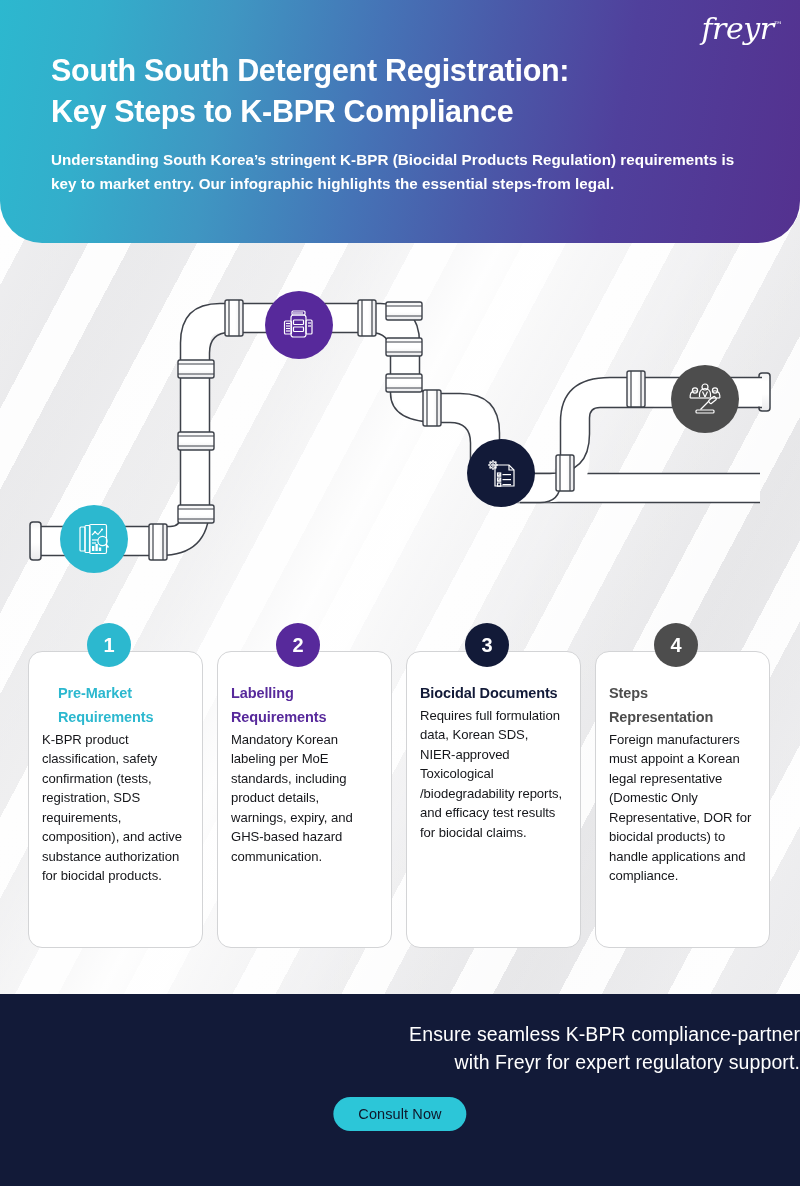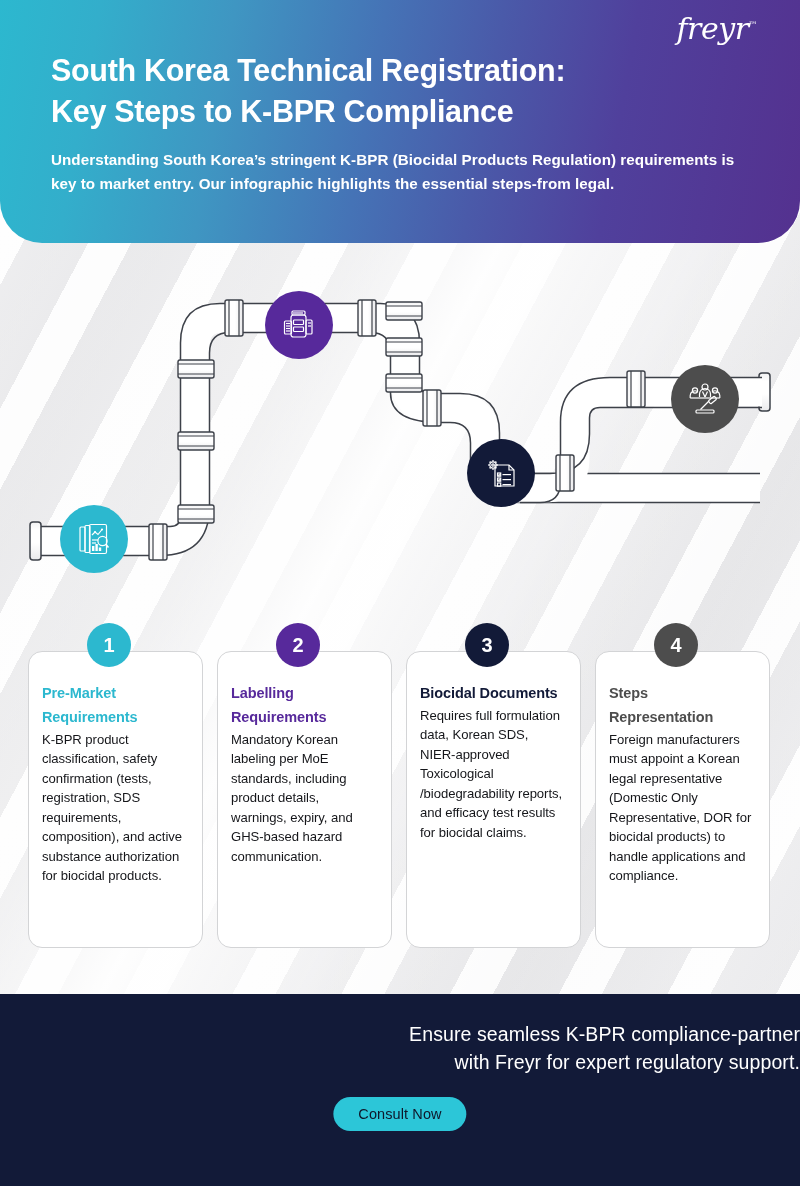--- a/index.html
+++ b/index.html
@@ -55,21 +55,21 @@
        #2cb8cf 0%, #33aecb 12%, #3f96c2 28%,
        #4573b6 46%, #4a5aa9 60%, #50409c 76%, #54318f 100%);
     border-bottom-left-radius: 42px;
     border-bottom-right-radius: 42px;
     z-index: 5;
   }
 
   .logo {
     position: absolute;
     top: 14px;
-    right: 43px;
+    right: 18px;
     color: #ffffff;
     font-family: "DejaVu Serif", serif;
     font-style: italic;
     font-size: 30px;
     font-weight: 400;
     letter-spacing: -0.5px;
     line-height: 1;
   }
   .logo .tm {
     font-size: 9px;
@@ -169,21 +169,21 @@
   .b3 { background: #121a38; }
   .b4 { background: #4d4d4d; }
 
   .card-title {
     font-size: 14.5px;
     font-weight: 700;
     line-height: 1.65;
     letter-spacing: -0.1px;
     margin-bottom: 0px;
   }
-  .t1 { color: #2cb8cf; }
+  .t1 { color: #2cb8cf; margin-left: 16px; }
   .t2 { color: #57299b; }
   .t3 { color: #121a38; }
   .t4 { color: #4d4d4d; }
 
   .card-body {
     font-size: 13.1px;
     color: #15161a;
     line-height: 1.49;
     letter-spacing: -0.05px;
   }
@@ -231,21 +231,21 @@
 
 <div class="page">
 
   <div class="bg-texture"></div>
   <div class="bg-sheen"></div>
 
   <div class="header">
     <div class="logo"><span>freyr</span><span class="tm">™</span></div>
 
     <h1 class="header-title">
-      <span>South Korea Technical Registration:</span><br>
+      <span>South South Detergent Registration:</span><br>
       <span>Key Steps to K-BPR Compliance</span>
     </h1>
 
     <p class="header-sub">Understanding South Korea’s stringent K-BPR (Biocidal Products Regulation) requirements is key to market entry. Our infographic highlights the essential steps-from legal.</p>
   </div>
 
   <div class="pipes">
     <svg width="800" height="365" viewBox="0 0 800 365" xmlns="http://www.w3.org/2000/svg">
       <defs>
         <linearGradient id="pipeFill" x1="0" y1="0" x2="0" y2="1">

